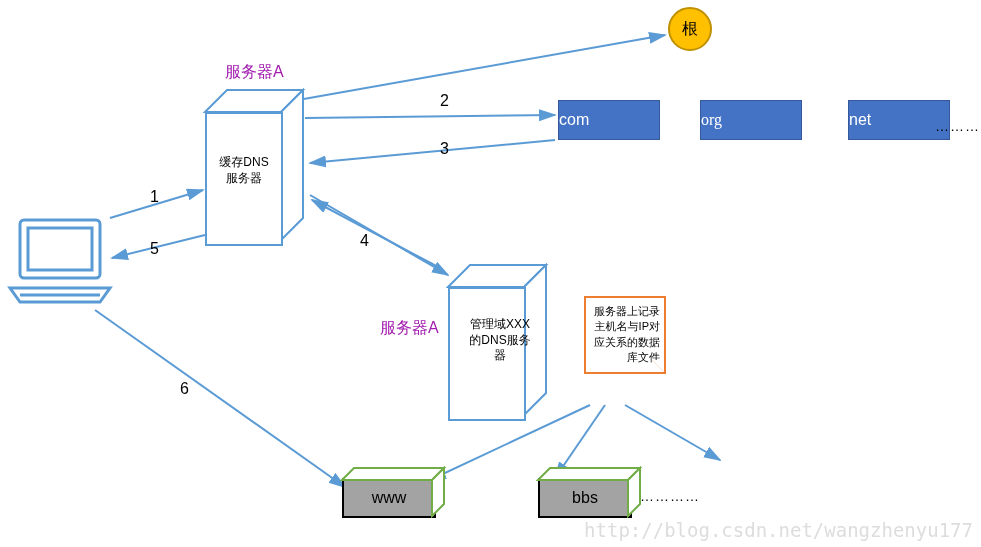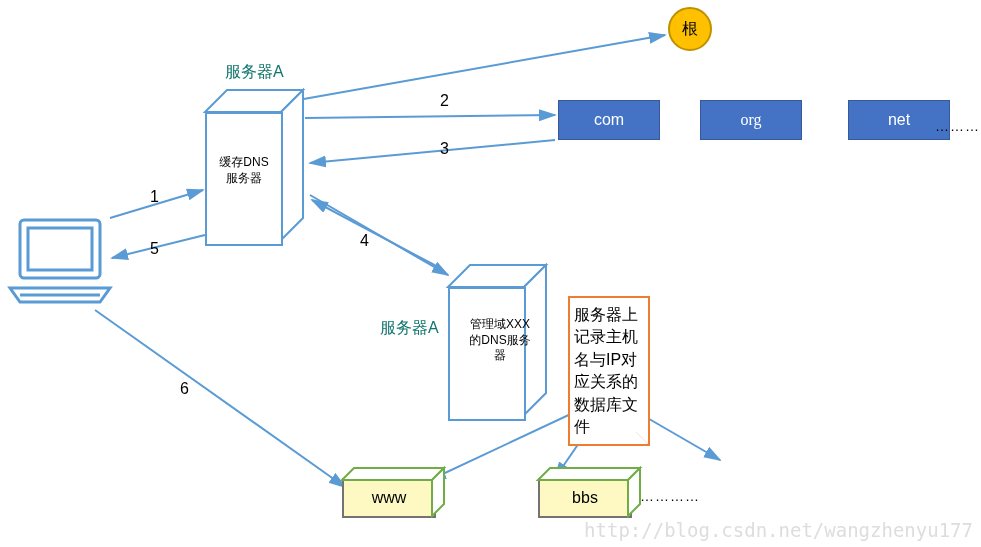--- a/index.html
+++ b/index.html
@@ -9,21 +9,21 @@
     height: 547px;
     position: relative;
     font-family: Arial, "Microsoft YaHei", sans-serif;
     background: #fff;
     overflow: hidden;
   }
   .abs { position: absolute; }
   .tld-box {
     background: #4472c4;
     color: #fff;
-    text-align: center;
+    text-align: left;
     font-size: 16px;
     line-height: 38px;
     height: 38px;
     width: 100px;
     border: 1px solid #35599b;
   }
   .root-circle {
     width: 40px; height: 40px;
     background: #ffc000;
     border: 2px solid #bf9000;
@@ -44,52 +44,53 @@
   .server-label-a {
     position: absolute;
     font-size: 12px;
     text-align: center;
     width: 70px;
     color: #000;
     line-height: 1.3;
   }
   .server-title {
     font-size: 16px;
-    color: #0f766e;
+    color: #a21caf;
   }
   .note-box {
     border: 2px solid #ed7d31;
     background: #fff;
-    font-size: 16px;
-    text-align: left;
+    font-size: 11px;
+    text-align: right;
     padding: 6px 4px;
     width: 70px;
     line-height: 1.4;
     color: #000;
+    margin-left: 16px;
   }
   .note-box::after {
     content: "";
     position: absolute;
     right: -2px; bottom: -2px;
     width: 0; height: 0;
     border-left: 14px solid transparent;
     border-top: 14px solid #ed7d31;
   }
   .note-box::before {
     content: "";
     position: absolute;
     right: 0; bottom: 0;
     width: 0; height: 0;
     border-left: 12px solid transparent;
     border-top: 12px solid #fff;
     z-index: 2;
   }
   .host-box {
-    border: 2px solid #737373;
-    background: #fef9c3;
+    border: 2px solid #000000;
+    background: #a3a3a3;
     font-size: 16px;
     text-align: center;
     width: 90px;
     height: 36px;
     line-height: 36px;
   }
   .edge-num {
     font-size: 16px;
     color: #000;
   }

